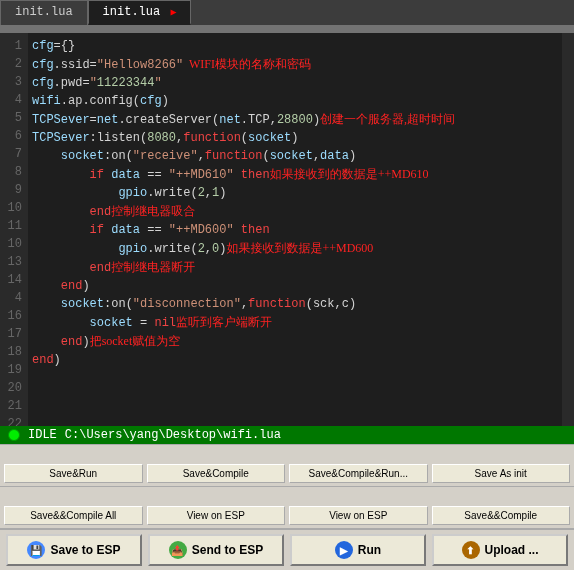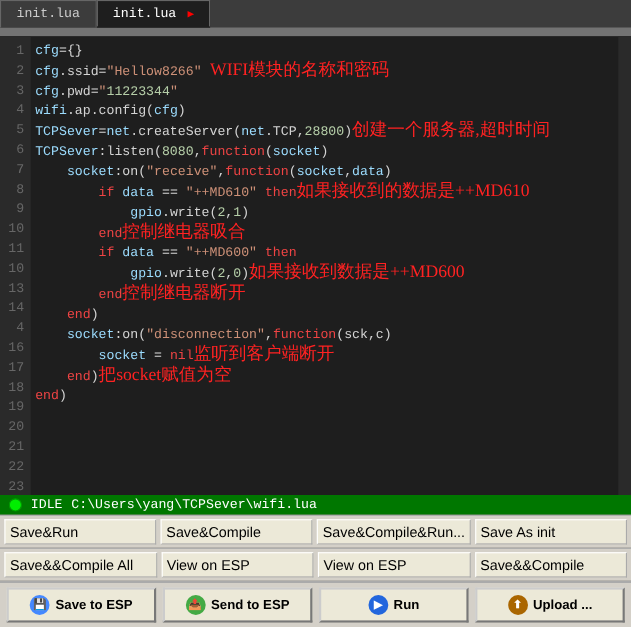--- a/index.html
+++ b/index.html
@@ -76,21 +76,21 @@
       display: block;
       line-height: 18px;
       position: relative;
     }
     .kw { color: #ef4444; }
     .str { color: #ce9178; }
     .num { color: #b5cea8; }
     .var { color: #9cdcfe; }
     .comment-red {
       color: #ff2222;
-      font-size: 16px;
+      font-size: 12px;
       font-family: 'SimSun', serif;
       text-align: right;
     }
 
     
     .scrollbar-stub {
       width: 12px;
       background: #2a2a2a;
       flex-shrink: 0;
     }
@@ -119,30 +119,31 @@
     .toolbar-row {
       display: flex;
       background: #d4d0c8;
       border-top: 1px solid #aaa;
       padding: 3px 4px;
       gap: 4px;
       flex-shrink: 0;
     }
     .btn {
       flex: 1;
-      font-size: 13px;
+      font-size: 10px;
       padding: 3px 4px;
       background: #ece9d8;
       border: 1px solid #aaa;
       border-top-color: #fff;
       border-left-color: #fff;
       cursor: pointer;
-      text-align: left;
+      text-align: center;
       color: #000;
       white-space: nowrap;
+      margin-top: 16px;
     }
 
     
     .action-bar {
       display: flex;
       background: #d4d0c8;
       border-top: 2px solid #aaa;
       padding: 4px 6px;
       gap: 6px;
       flex-shrink: 0;
@@ -216,21 +217,21 @@
       <div>22</div>
       <div>23</div>
     </div>
   <div class="code-content" id="code-content"><span class="code-line"><span><span class="var">cfg</span>={}</span></span><span class="code-line"><span><span class="var">cfg</span>.ssid=<span class="str">"Hellow8266"</span></span><span class="comment-red">  WIFI模块的名称和密码</span></span><span class="code-line"><span><span class="var">cfg</span>.pwd=<span class="str">"<span class="num">11223344</span>"</span></span></span><span class="code-line"><span><span class="var">wifi</span>.ap.config(<span class="var">cfg</span>)</span></span><span class="code-line"><span></span></span><span class="code-line"><span><span class="var">TCPSever</span>=<span class="var">net</span>.createServer(<span class="var">net</span>.TCP,<span class="num">28800</span>)</span><span class="comment-red">创建一个服务器,超时时间</span></span><span class="code-line"><span></span></span><span class="code-line"><span><span class="var">TCPSever</span>:listen(<span class="num">8080</span>,<span class="kw">function</span>(<span class="var">socket</span>)</span></span><span class="code-line"><span></span></span><span class="code-line"><span>    <span class="var">socket</span>:on(<span class="str">"receive"</span>,<span class="kw">function</span>(<span class="var">socket</span>,<span class="var">data</span>)</span></span><span class="code-line"><span>        <span class="kw">if</span> <span class="var">data</span> == <span class="str">"++MD610"</span> <span class="kw">then</span></span><span class="comment-red">如果接收到的数据是++MD610</span></span><span class="code-line"><span>            <span class="var">gpio</span>.write(<span class="num">2</span>,<span class="num">1</span>)</span></span><span class="code-line"><span>        <span class="kw">end</span></span><span class="comment-red">控制继电器吸合</span></span><span class="code-line"><span>        <span class="kw">if</span> <span class="var">data</span> == <span class="str">"++MD600"</span> <span class="kw">then</span></span></span><span class="code-line"><span>            <span class="var">gpio</span>.write(<span class="num">2</span>,<span class="num">0</span>)</span><span class="comment-red">如果接收到数据是++MD600</span></span><span class="code-line"><span>        <span class="kw">end</span></span><span class="comment-red">控制继电器断开</span></span><span class="code-line"><span>    <span class="kw">end</span>)</span></span><span class="code-line"><span></span></span><span class="code-line"><span>    <span class="var">socket</span>:on(<span class="str">"disconnection"</span>,<span class="kw">function</span>(sck,c)</span></span><span class="code-line"><span>        <span class="var">socket</span> = <span class="kw">nil</span></span><span class="comment-red">监听到客户端断开</span></span><span class="code-line"><span>    <span class="kw">end</span>)</span><span class="comment-red">把socket赋值为空</span></span><span class="code-line"><span><span class="kw">end</span>)</span></span><span class="code-line"><span></span></span></div>
   <div class="scrollbar-stub"></div>
 </div>
 
 <div class="status-bar">
   <span class="status-dot"></span>
   <span>IDLE</span>
-  <span>C:\Users\yang\TCPSever\wifi.lua</span>
+  <span>C:\Users\yang\Desktop\wifi.lua</span>
 </div>
 
 <div class="toolbar-row">
   <button class="btn">Save&amp;Run</button>
   <button class="btn">Save&amp;Compile</button>
   <button class="btn">Save&amp;Compile&amp;Run...</button>
   <button class="btn">Save As init</button>
 </div>
 
 <div class="toolbar-row">

